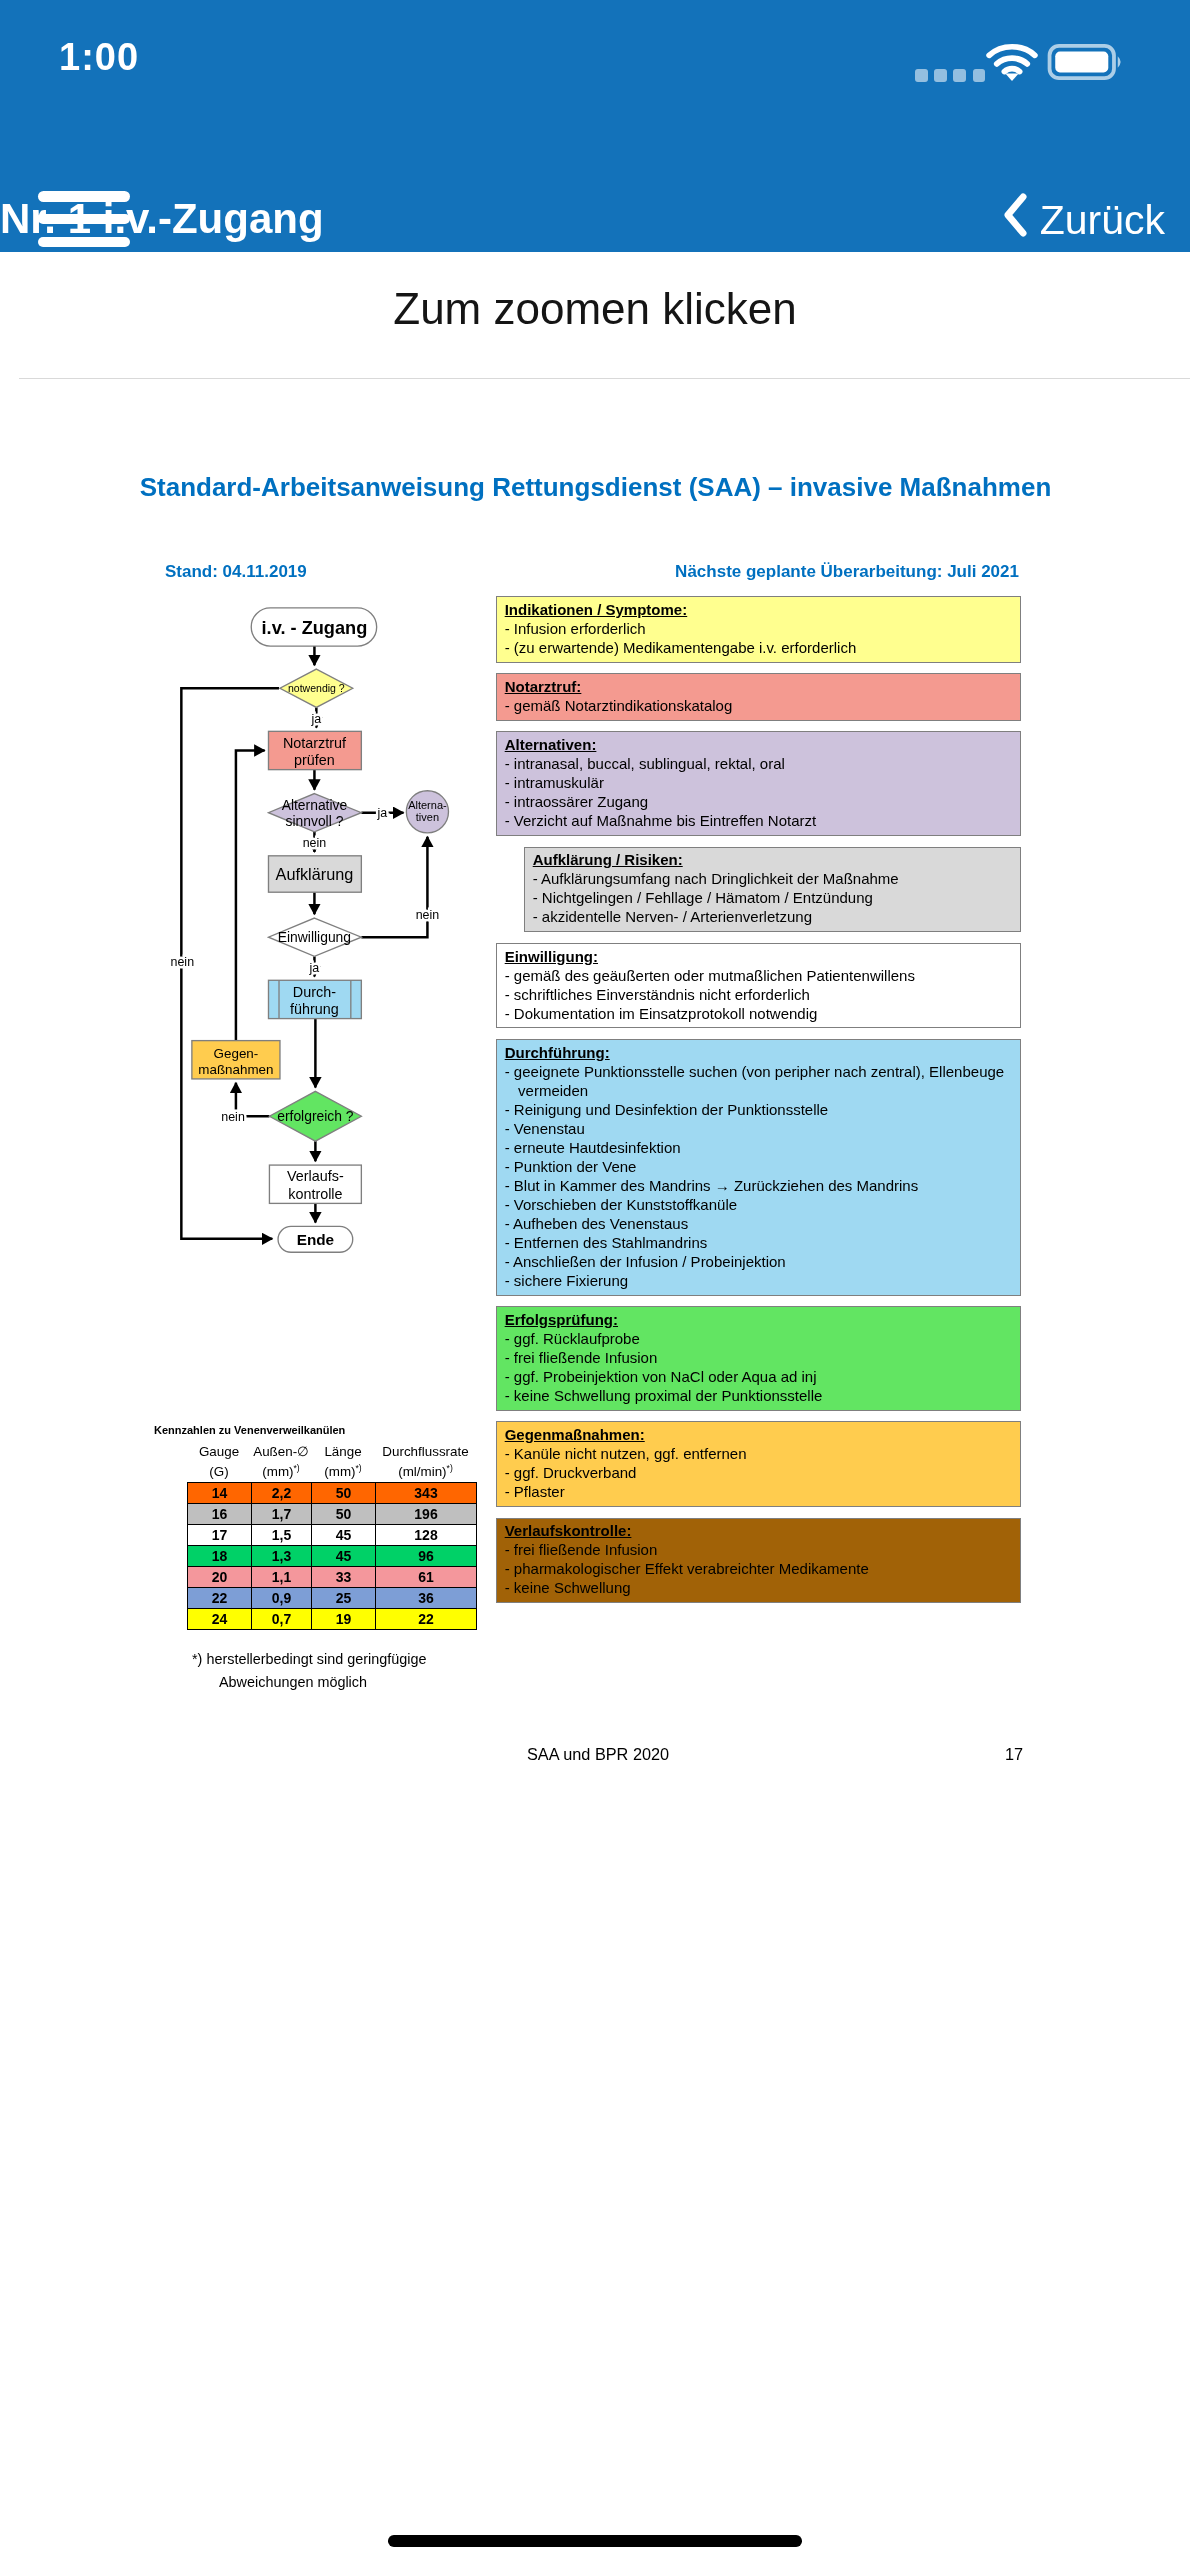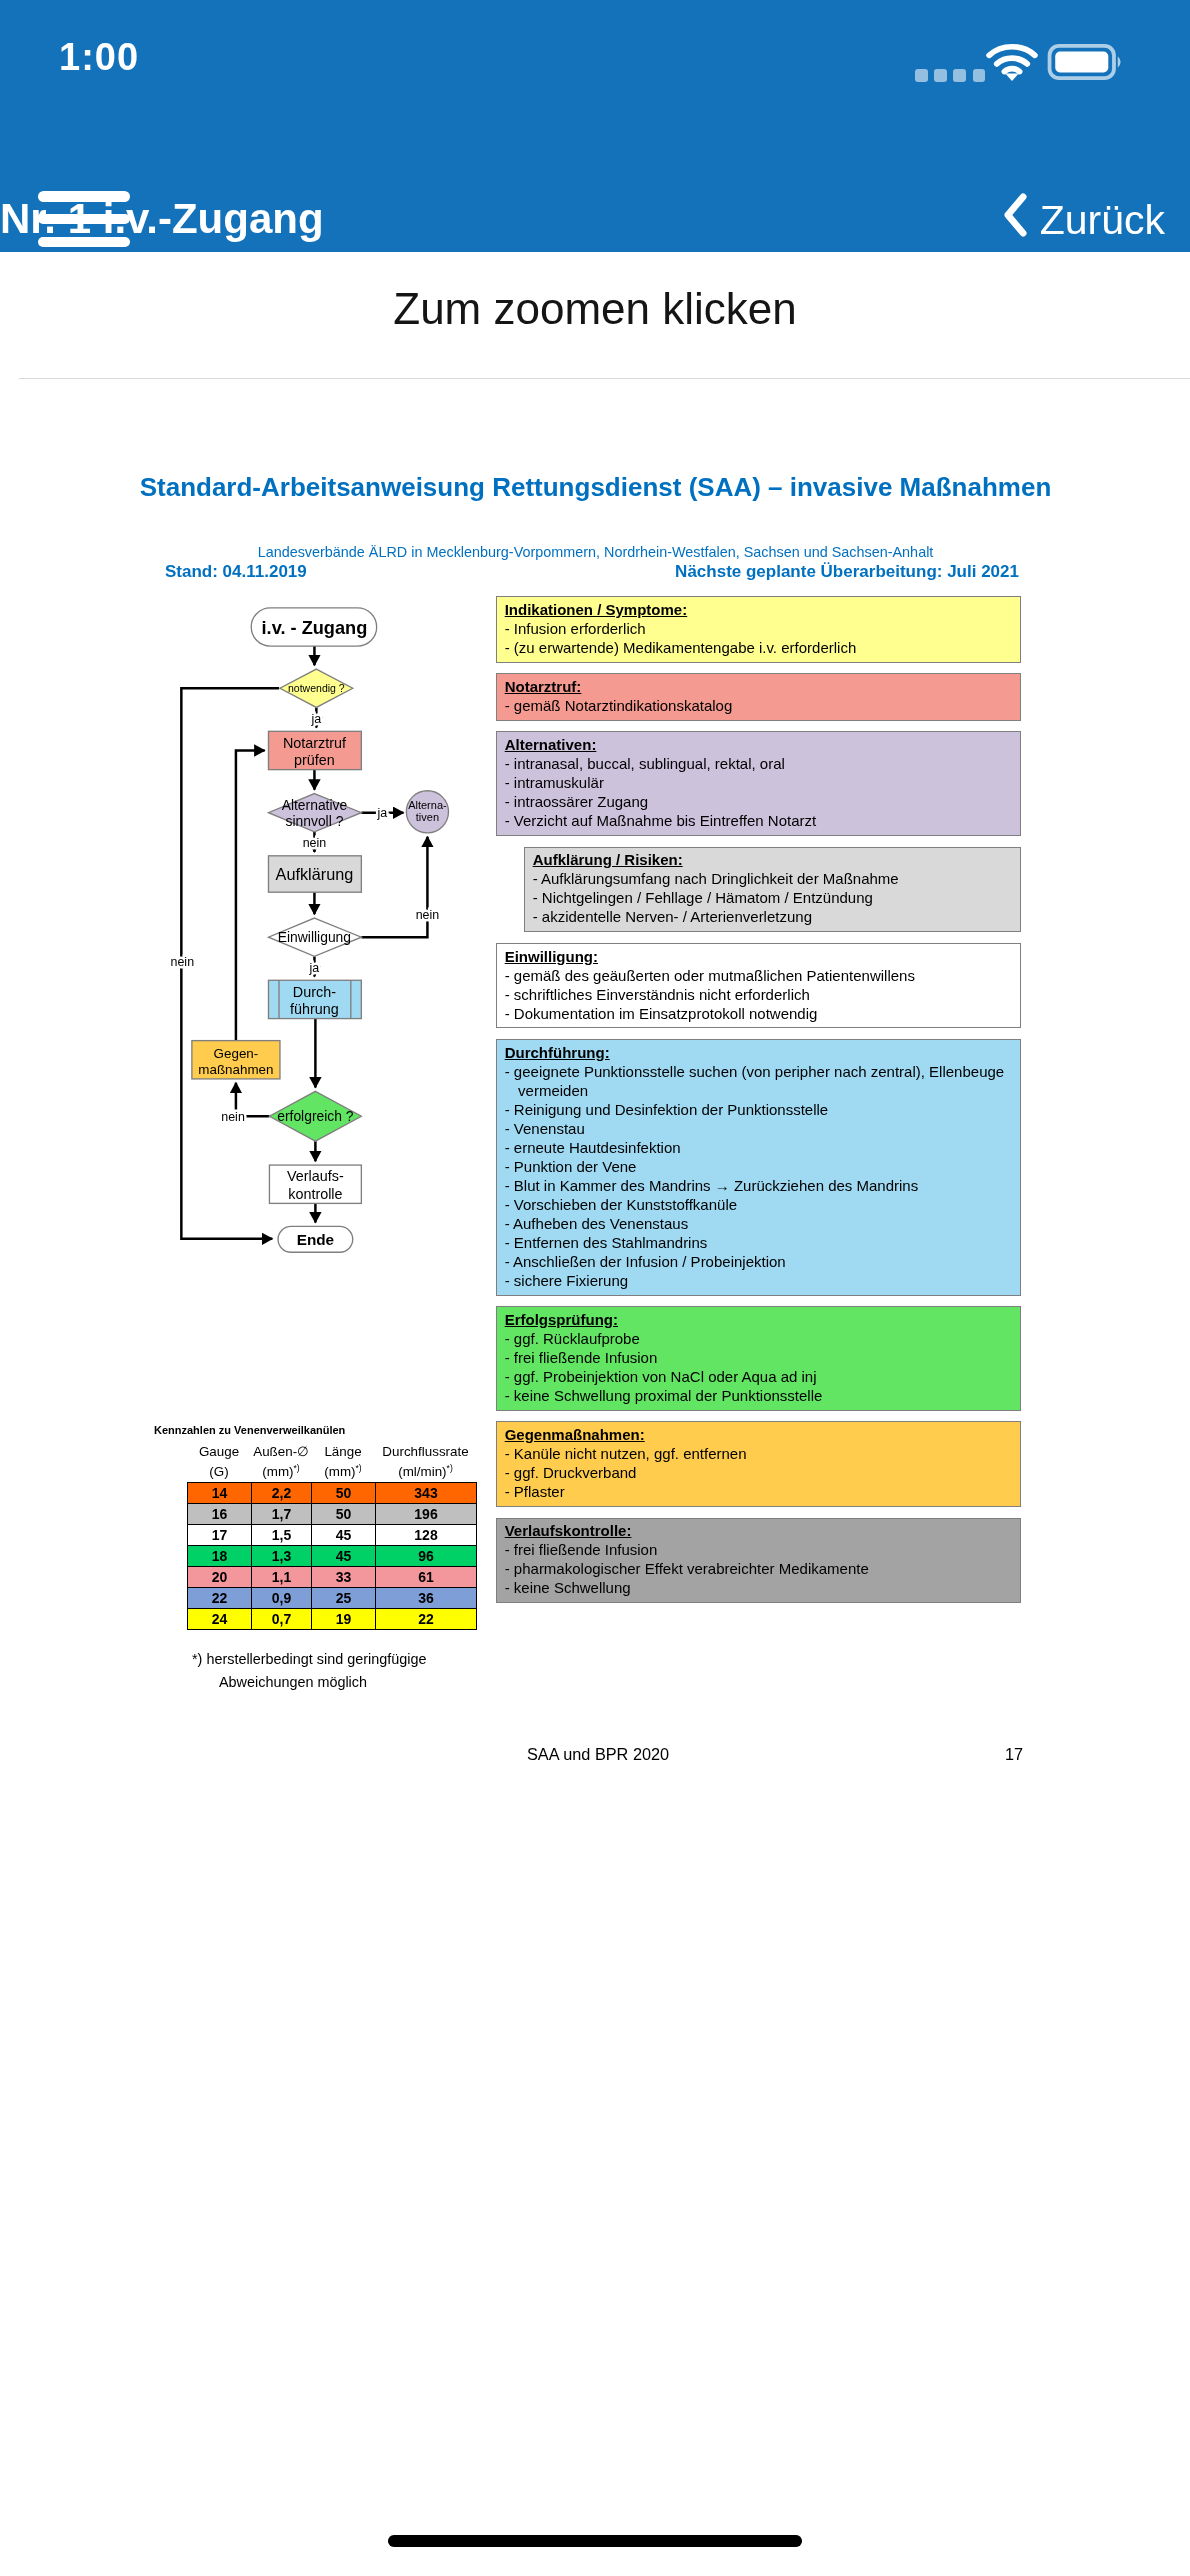--- a/index.html
+++ b/index.html
@@ -91,21 +91,20 @@
     </span>
     <span>Zurück</span>
   </div>
 </div>
 
 <div class="zoom-hint">Zum zoomen klicken</div>
 <div class="rule"></div>
 
 <div class="doc">
   <div class="doc-title1" style="color:#0070C0;">Standard-Arbeitsanweisung Rettungsdienst (SAA) – invasive Maßnahmen</div>
-  <div class="doc-org" style="color:#0070C0;">Landesverbände ÄLRD in Mecklenburg-Vorpommern, Nordrhein-Westfalen, Sachsen und Sachsen-Anhalt</div>
   <div class="doc-stand" style="color:#0070C0;">Stand: 04.11.2019</div>
   <div class="doc-rev" style="color:#0070C0;">Nächste geplante Überarbeitung: Juli 2021</div>
 
   <svg class="flow" width="383" height="671" viewBox="0 0 400 700">
     <defs>
       <marker id="arr" markerUnits="userSpaceOnUse" markerWidth="14" markerHeight="14" refX="11" refY="6.5" orient="auto">
         <path d="M0 0 L12 6.5 L0 13 Z" fill="#000"></path>
       </marker>
     </defs>
 
@@ -220,21 +219,21 @@
       <div class="ibox-item">- frei fließende Infusion</div>
       <div class="ibox-item">- ggf. Probeinjektion von NaCl oder Aqua ad inj</div>
       <div class="ibox-item">- keine Schwellung proximal der Punktionsstelle</div>
     </div>
     <div class="ibox" style="background: rgb(255, 204, 78);">
       <div class="ibox-title">Gegenmaßnahmen:</div>
       <div class="ibox-item">- Kanüle nicht nutzen, ggf. entfernen</div>
       <div class="ibox-item">- ggf. Druckverband</div>
       <div class="ibox-item">- Pflaster</div>
     </div>
-    <div class="ibox" style="background: #a3a3a3;">
+    <div class="ibox" style="background: #a16207;">
       <div class="ibox-title">Verlaufskontrolle:</div>
       <div class="ibox-item">- frei fließende Infusion</div>
       <div class="ibox-item">- pharmakologischer Effekt verabreichter Medikamente</div>
       <div class="ibox-item">- keine Schwellung</div>
     </div>
   </div>
 
   <div class="tbl-title">Kennzahlen zu Venenverweilkanülen</div>
   <div class="tbl-headers">
     <div class="thc" style="width:64px;">

